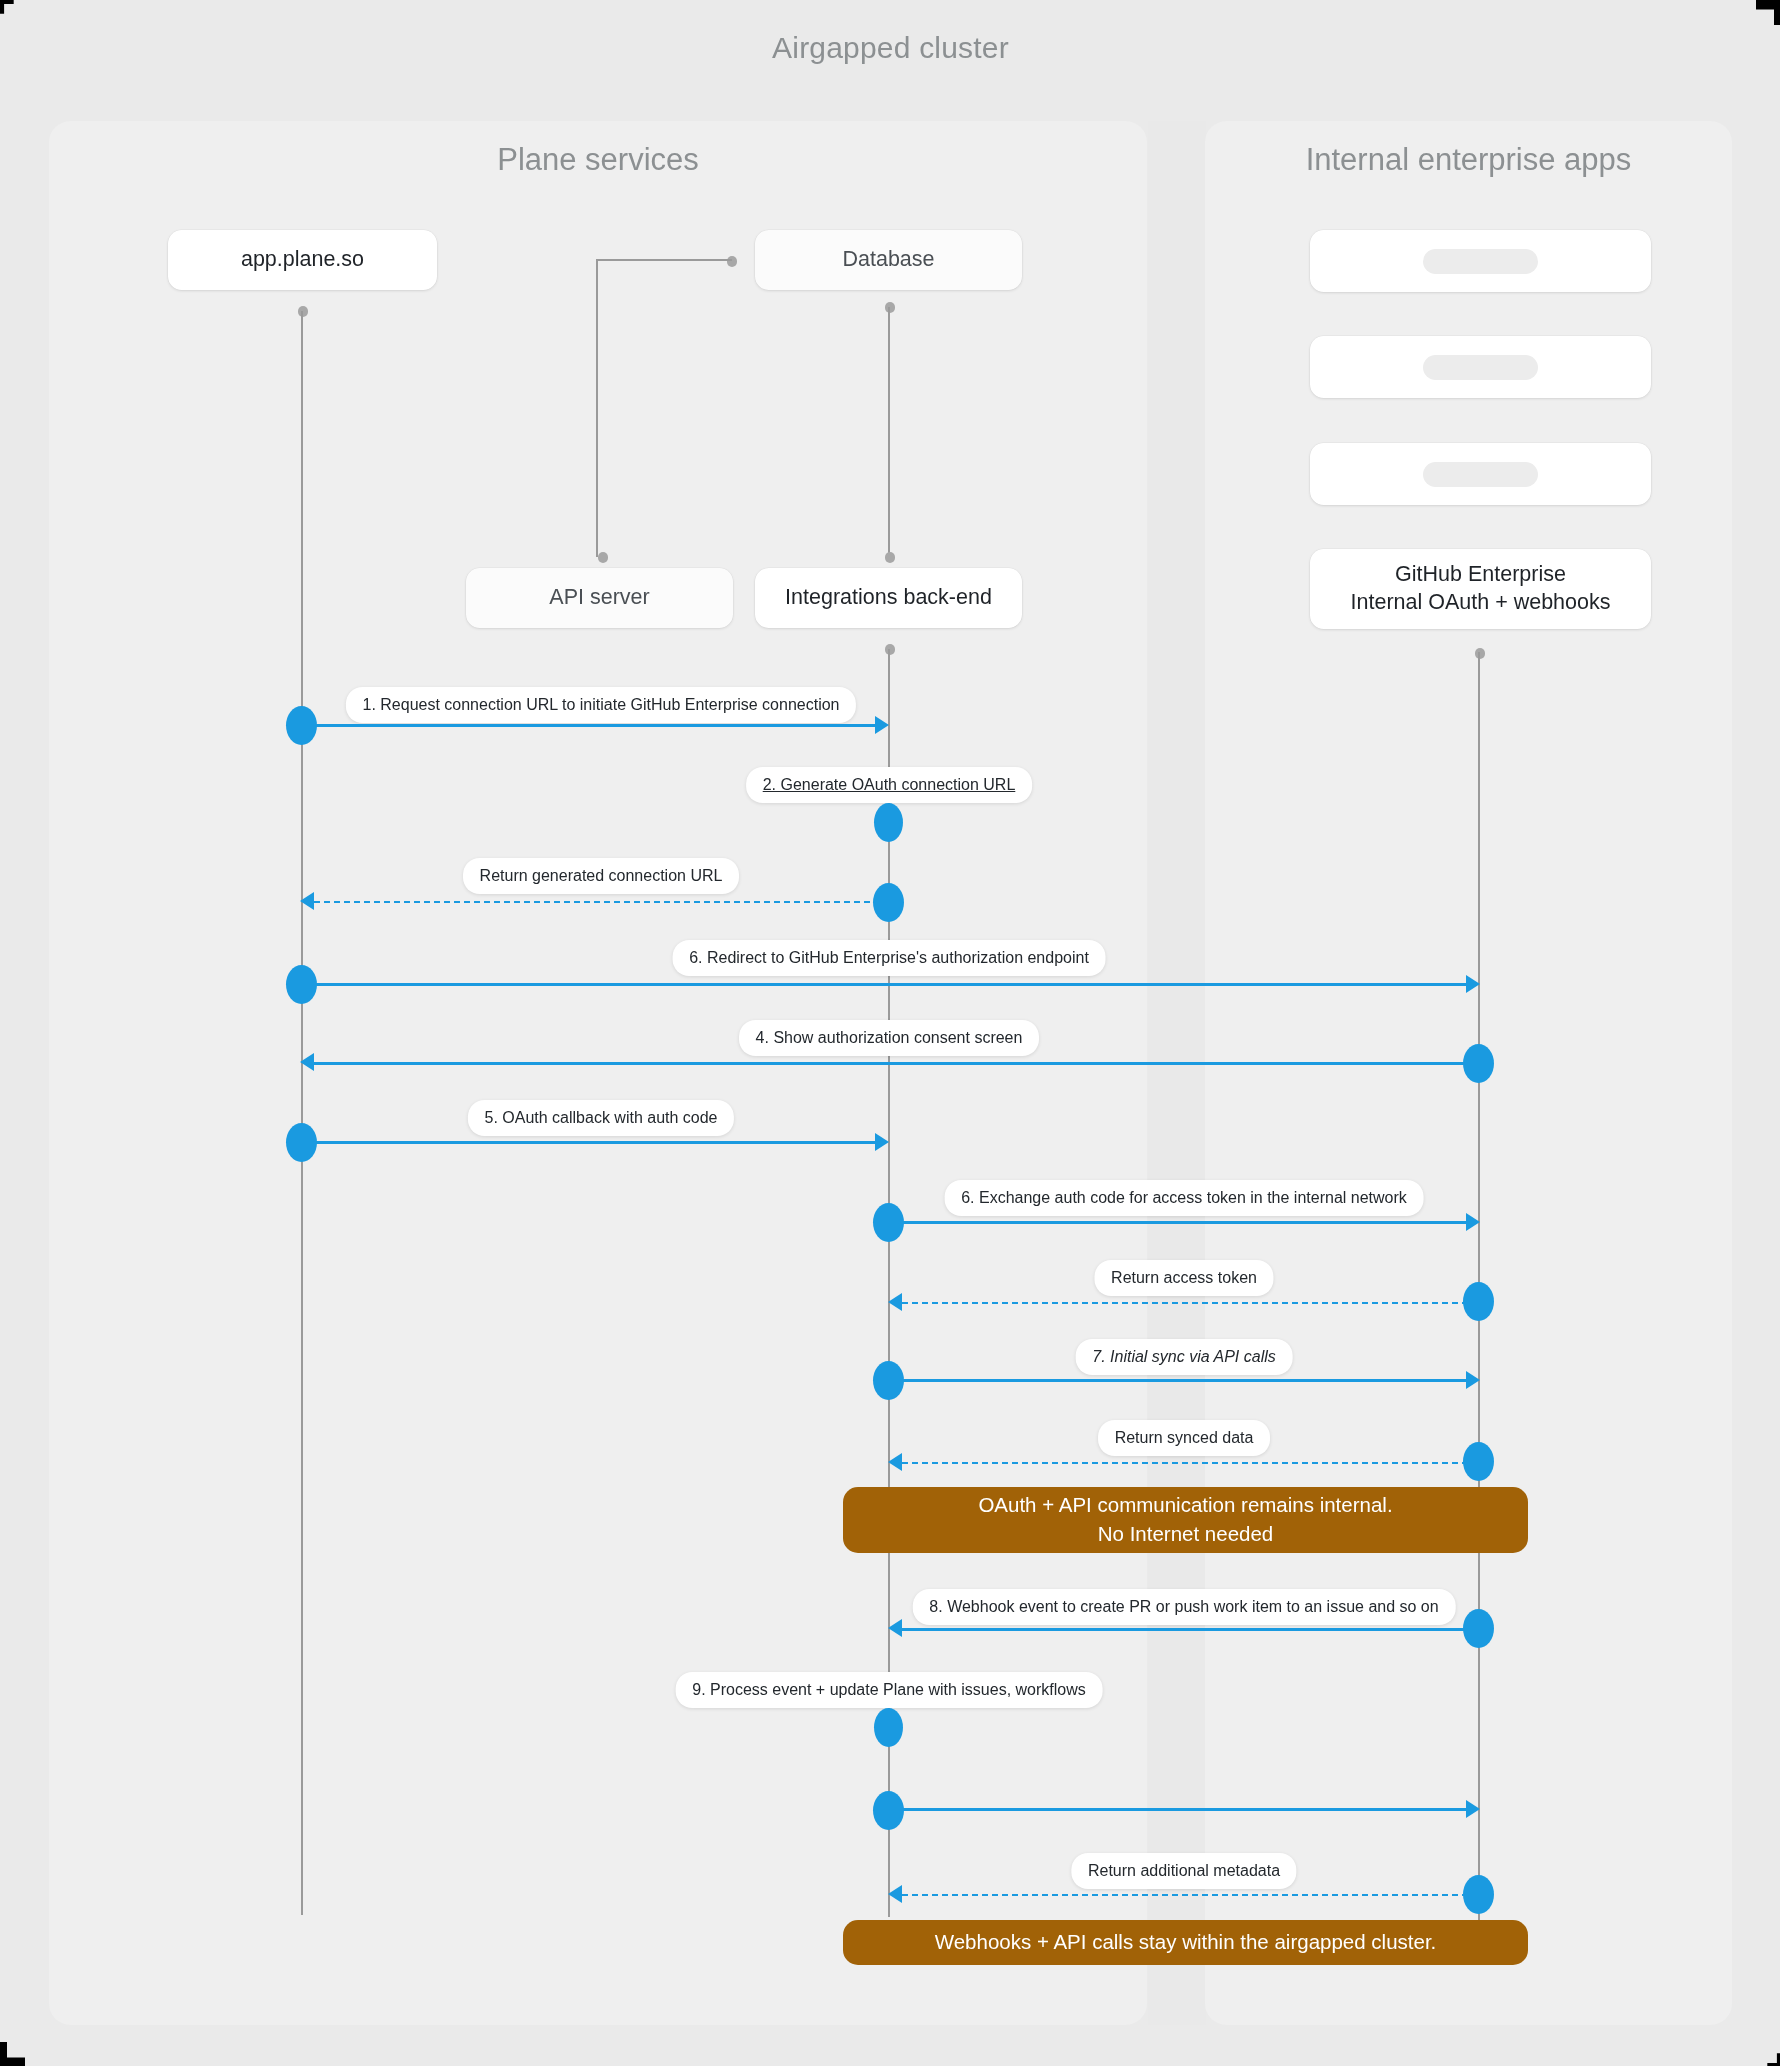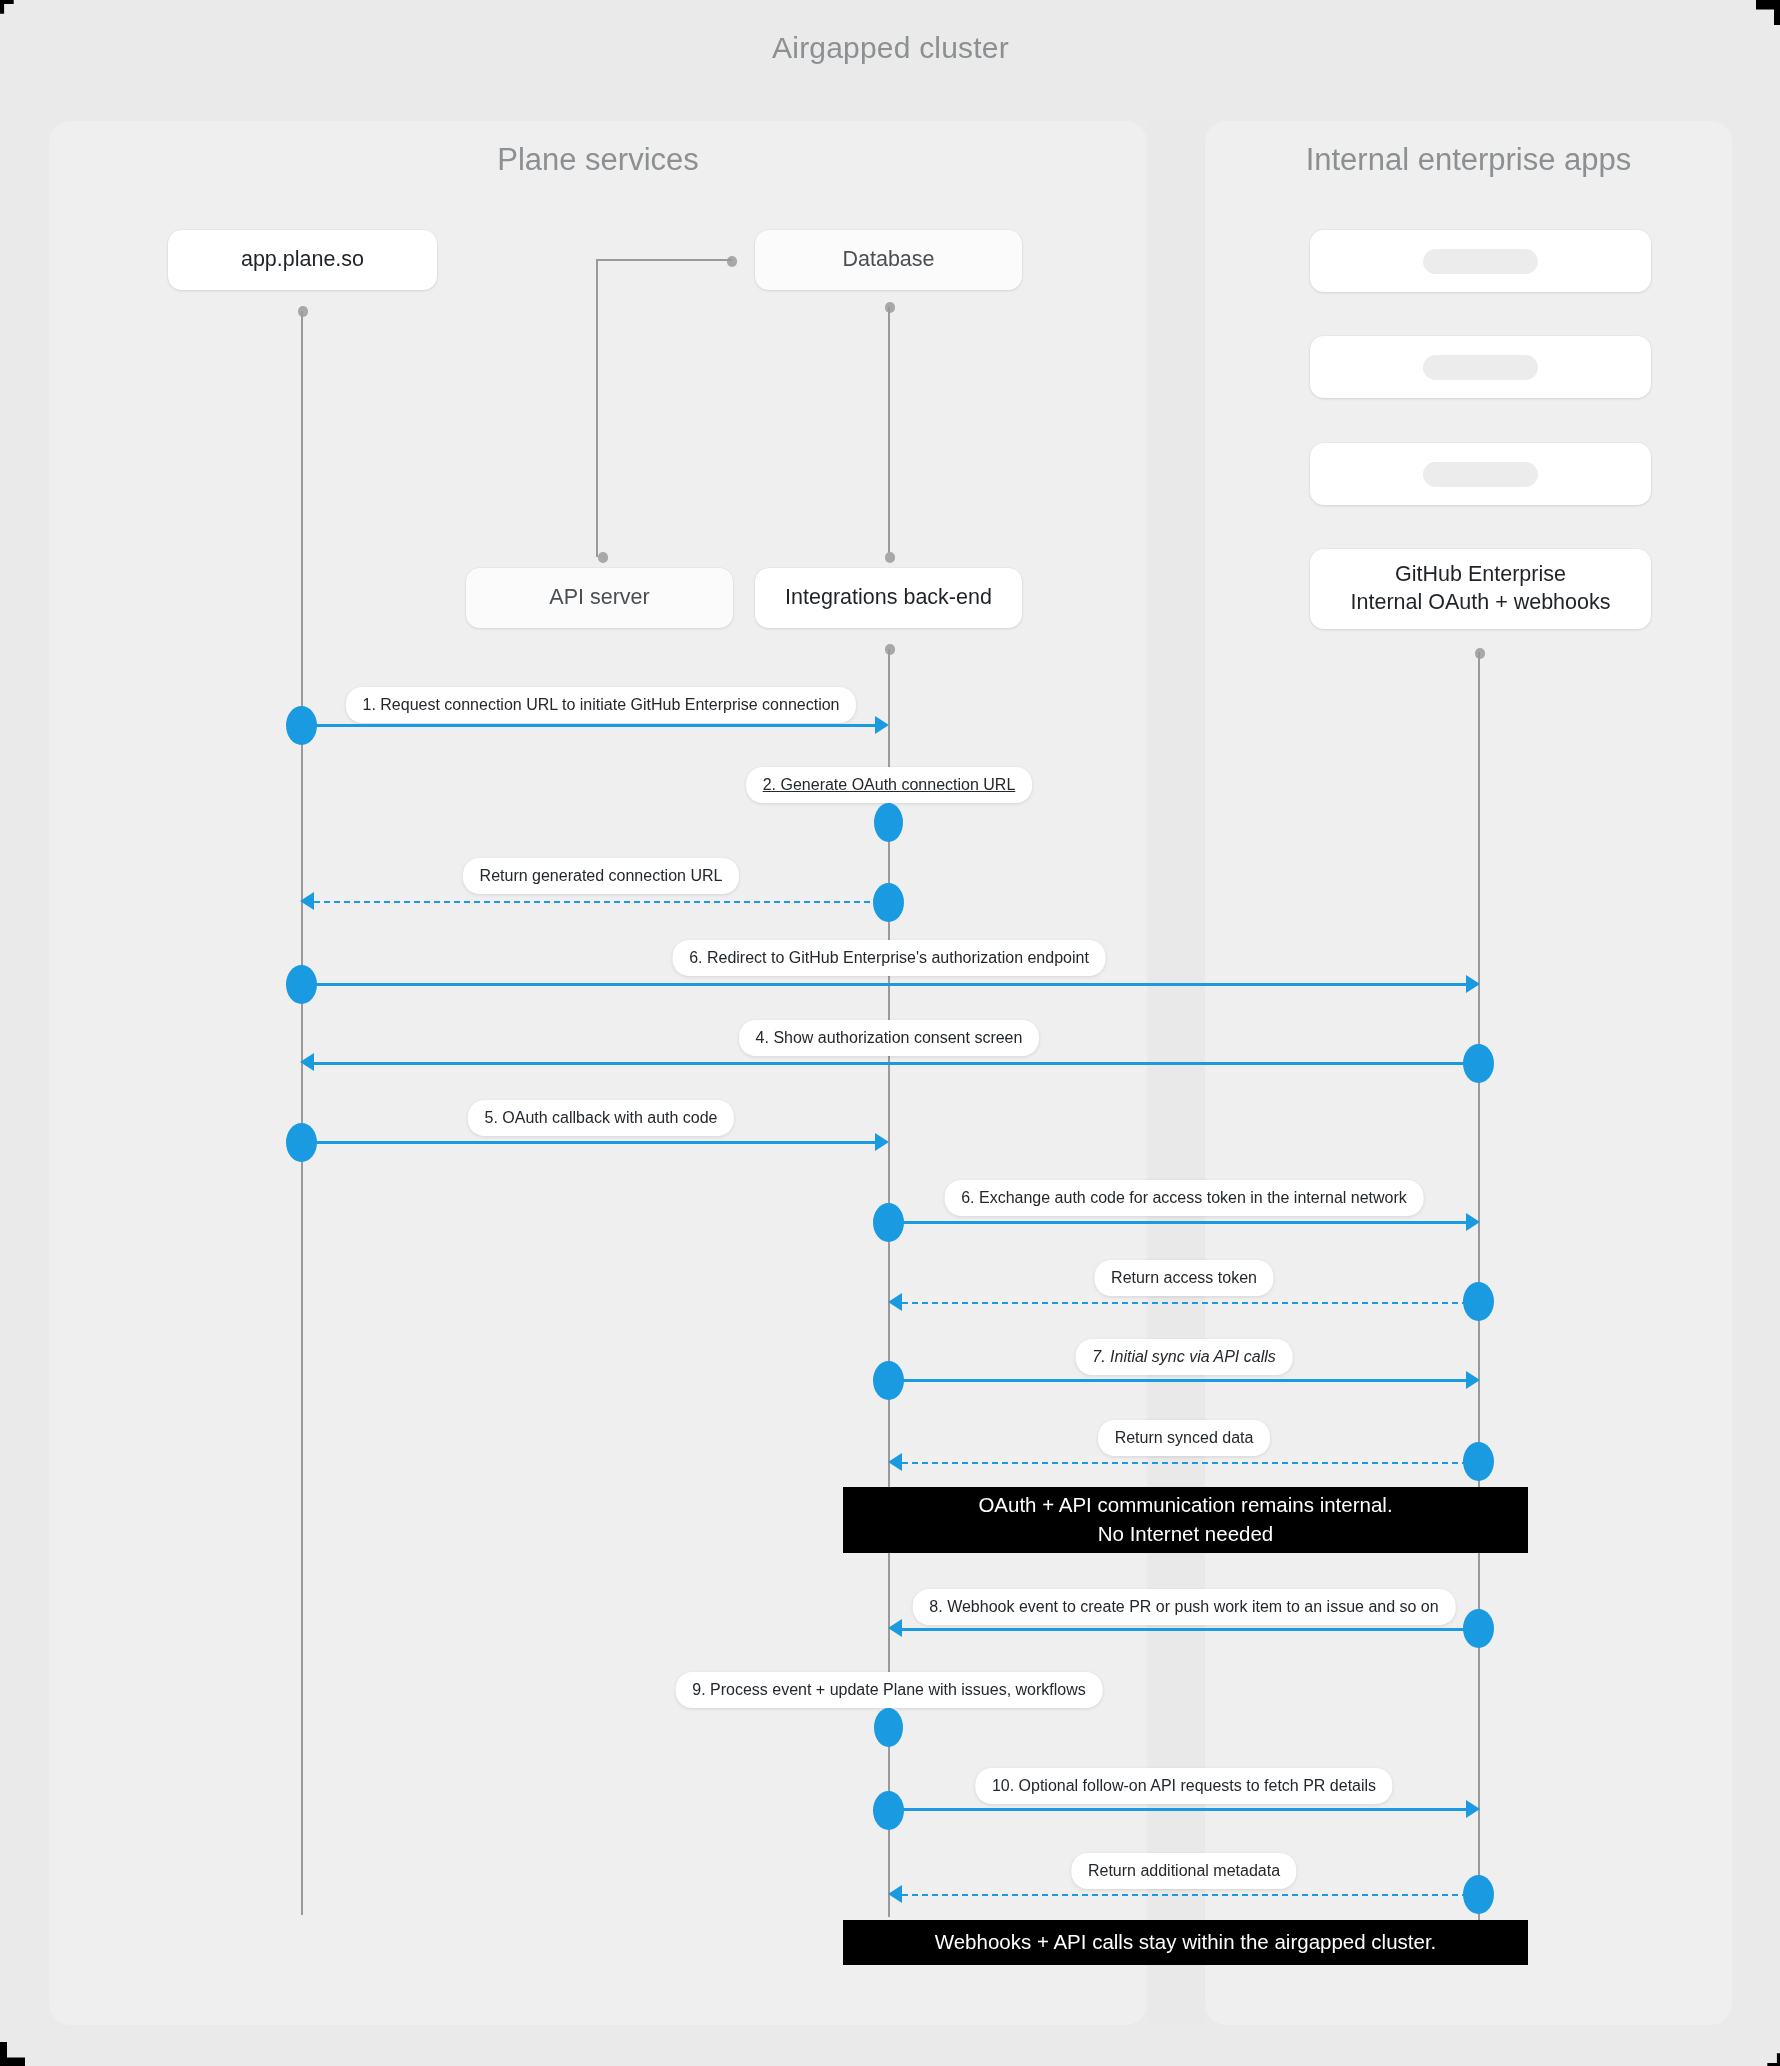--- a/index.html
+++ b/index.html
@@ -65,21 +65,21 @@
   .bubble{
     position:absolute;background:#fff;border-radius:16.6px;
     box-shadow:0 1px 3.9px rgba(0,0,0,.11);
     font-size:16px;color:#23282d;line-height:1;
     padding:9.8px 16.6px;white-space:nowrap;
     transform:translateX(-50%);
   }
 
   
   .note{
-    position:absolute;background:#000000;border-radius:0;
+    position:absolute;background:#a16207;border-radius:15px;
     color:#fff;font-size:20.5px;text-align:center;line-height:1.4;
     display:flex;align-items:center;justify-content:center;
     box-sizing:border-box;padding:11.7px 9.8px;white-space:pre-line;
   }
 </style>
 </head>
 <body>
 
 <div id="stage">
 
@@ -200,21 +200,20 @@
   </div>
 
   <div class="bubble" style="left:1184px;top:1589px;">8. Webhook event to create PR  or push work item to an issue  and so on</div>
   <div class="actdot" style="left:1479px;top:1609px;"></div>
   <div class="msg" style="left:902px;top:1628px;width:577px;"></div>
   <div class="arrowhead left" style="left:888px;top:1619px;"></div>
 
   <div class="bubble" style="left:889px;top:1672px;">9. Process event + update Plane with issues, workflows</div>
   <div class="selfdot" style="left:889px;top:1708px;"></div>
 
-  <div class="bubble" style="left:1184px;top:1768px;">10. Optional follow-on API requests to fetch PR details</div>
   <div class="actdot" style="left:889px;top:1791px;"></div>
   <div class="msg" style="left:889px;top:1808px;width:579px;"></div>
   <div class="arrowhead right" style="left:1466px;top:1800px;"></div>
 
   <div class="bubble" style="left:1184px;top:1853px;">Return additional metadata</div>
   <div class="actdot" style="left:1479px;top:1875px;"></div>
   <div class="msg dashed" style="left:902px;top:1894px;width:566px;"></div>
   <div class="arrowhead left" style="left:888px;top:1885px;"></div>
 
   <div class="note" style="left:843px;top:1920px;width:685px;height:45px;">

